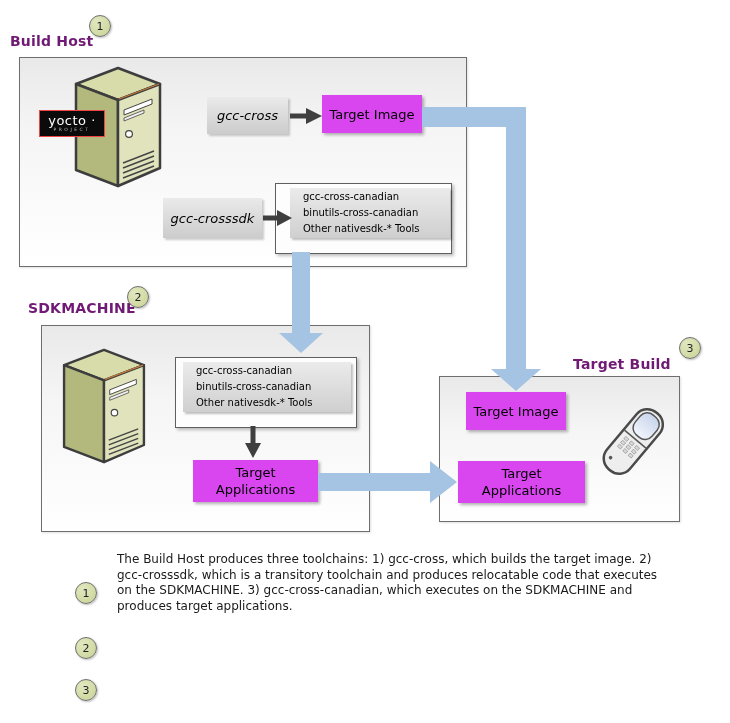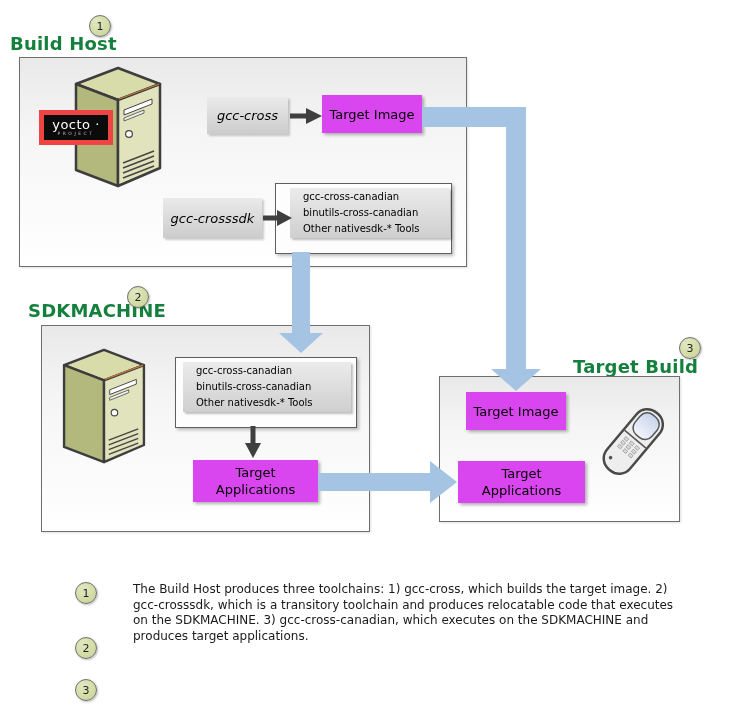--- a/index.html
+++ b/index.html
@@ -1,19 +1,19 @@
 <!DOCTYPE html>
 <html><head>
 <meta charset="utf-8">
 <style>
   html,body{margin:0;padding:0;background:#fff;}
   #canvas{position:relative;width:730px;height:723px;background:#fff;
           font-family:"DejaVu Sans","Liberation Sans",sans-serif;color:#000;overflow:hidden;}
   .abs{position:absolute;}
-  .title{font-weight:bold;font-size:18px;color:#15803d;letter-spacing:.2px;}
+  .title{font-weight:bold;font-size:14px;color:#701a75;letter-spacing:.2px;}
   .subtitle{font-weight:bold;font-size:13.5px;color:#111;}
   .badge{position:absolute;width:20px;height:20px;border-radius:50%;
          background:radial-gradient(circle at 35% 30%,#e2e8c0,#c8d294);
          border:1px solid #6f6f6f;box-shadow:1px 1px 2px rgba(0,0,0,.25);
          display:flex;align-items:center;justify-content:center;
          font-size:11px;color:#222;z-index:6;}
   .panel{position:absolute;border:1px solid #6e6e6e;
          background:linear-gradient(180deg,#e9e9e9 0%,#f5f5f5 35%,#ffffff 100%);
          box-shadow:1px 1px 2px rgba(0,0,0,.12);z-index:1;}
   .subpanel{position:absolute;border:1px solid #5f5f5f;background:#fdfdfd;
@@ -24,21 +24,21 @@
   .green-box{position:absolute;background:#d946ef;box-shadow:2px 2px 3px rgba(0,0,0,.3);
              display:flex;align-items:center;justify-content:center;text-align:center;
              font-size:13px;line-height:17px;z-index:3;}
   .inner-gray{position:absolute;background:linear-gradient(180deg,#ebebeb,#cfcfcf);
               box-shadow:2px 2px 2px rgba(0,0,0,.25);font-size:10px;line-height:16px;
               padding:1px 6px 0 13px;z-index:3;}
   .small-note{font-size:12.5px;color:#111;}
   .note-text{position:absolute;font-size:12px;line-height:15.5px;color:#1a1a1a;}
   #arrow-layer{position:absolute;left:0;top:0;z-index:5;pointer-events:none;}
   .yocto-logo{position:absolute;left:39px;top:110px;width:64px;height:25px;
-              background:#0b0b0b;border:5px solid #ef4444;z-index:4;
+              background:#0b0b0b;border:1px solid #ef4444;z-index:4;
               display:flex;flex-direction:column;align-items:center;justify-content:center;}
   .yocto-main{color:#fff;font-size:13px;line-height:13px;letter-spacing:.5px;}
   .yocto-sub{color:#bbb;font-size:4.5px;letter-spacing:2.5px;line-height:6px;}
   .icon-abs{position:absolute;z-index:2;}
 </style>
 </head>
 <body>
 
 <div id="canvas">
 
@@ -176,19 +176,19 @@
       <polygon points="277,210 277,226 292,218" fill="#3f3f3f"></polygon>
     </g>
 
     <g>
       <line x1="253" y1="426" x2="253" y2="443" stroke="#3f3f3f" stroke-width="5"></line>
       <polygon points="245,443 261,443 253,458" fill="#3f3f3f"></polygon>
     </g>
   </svg>
 
   <div class="badge" style="left:75px;top:582px;">1</div>
-  <div class="note-text" style="left:117px;top:582px;width:553px;margin-left:16px;">The Build Host produces three toolchains: 1)  gcc-cross, which builds the target image.  2) gcc-crosssdk, which is a transitory toolchain and produces relocatable code that executes on the SDKMACHINE. 3) gcc-cross-canadian, which executes on the SDKMACHINE and produces target applications.</div>
+  <div class="note-text" style="left:117px;top:552px;width:553px;">The Build Host produces three toolchains: 1)  gcc-cross, which builds the target image.  2) gcc-crosssdk, which is a transitory toolchain and produces relocatable code that executes on the SDKMACHINE. 3) gcc-cross-canadian, which executes on the SDKMACHINE and produces target applications.</div>
 
   <div class="badge" style="left:75px;top:637px;">2</div>
 
   <div class="badge" style="left:75px;top:679px;">3</div>
 
 </div>
 
 </body></html>

